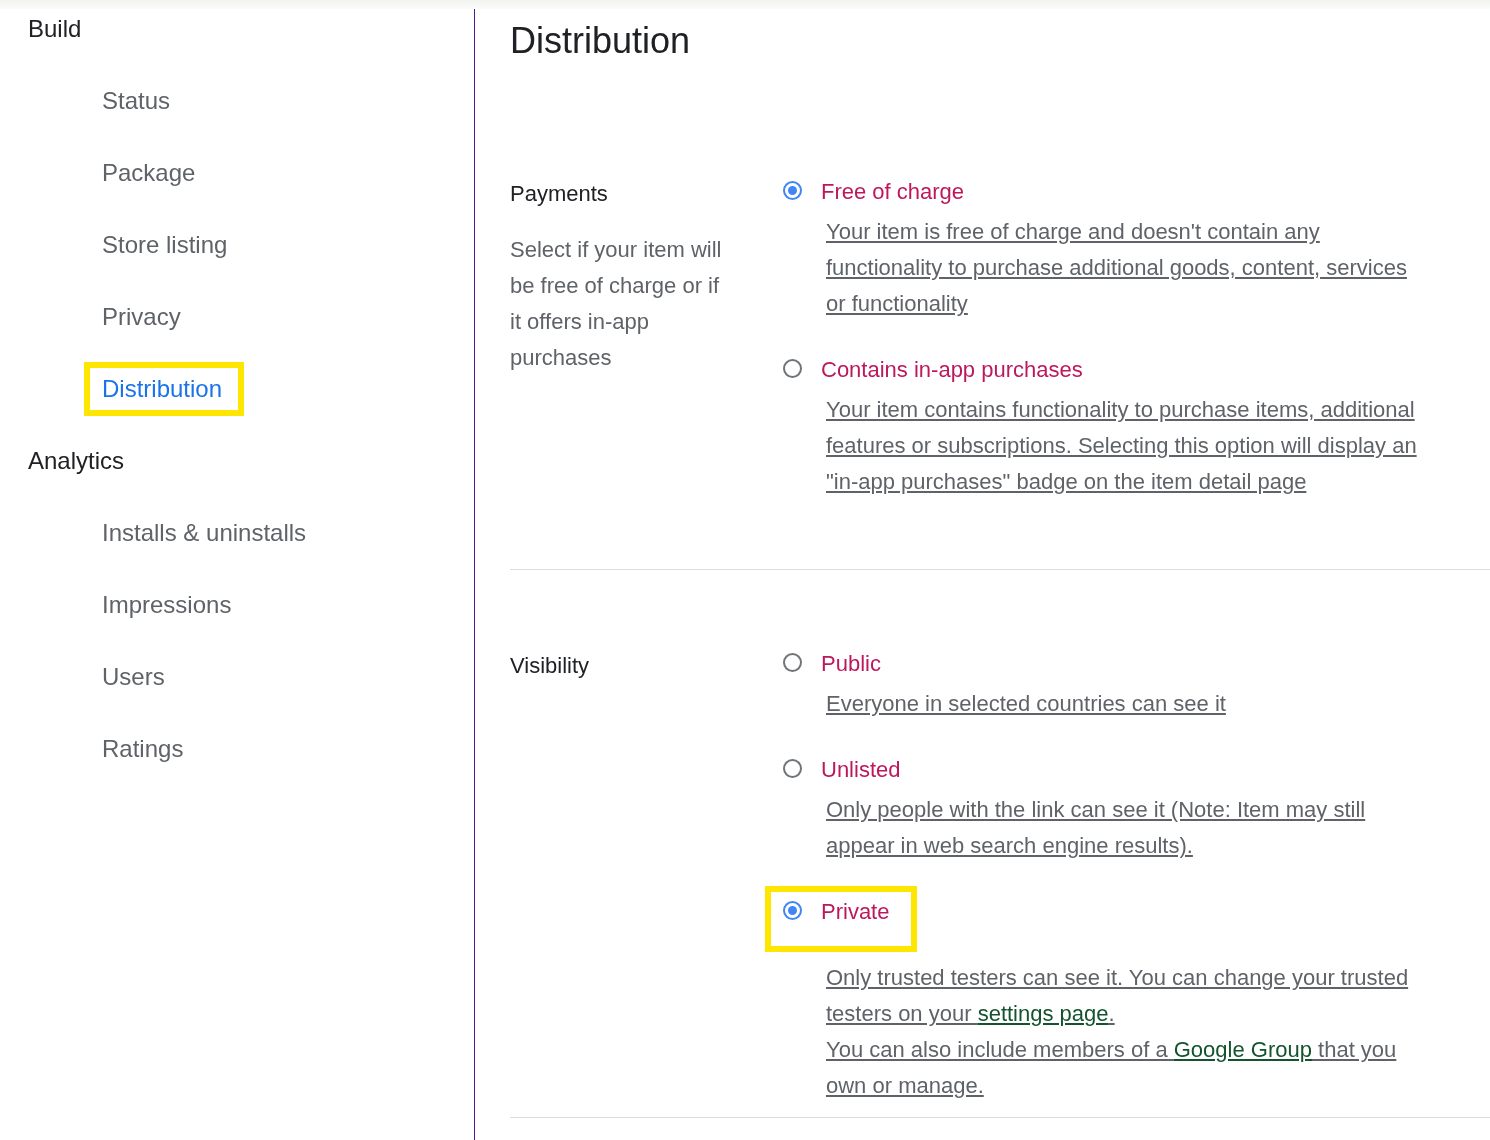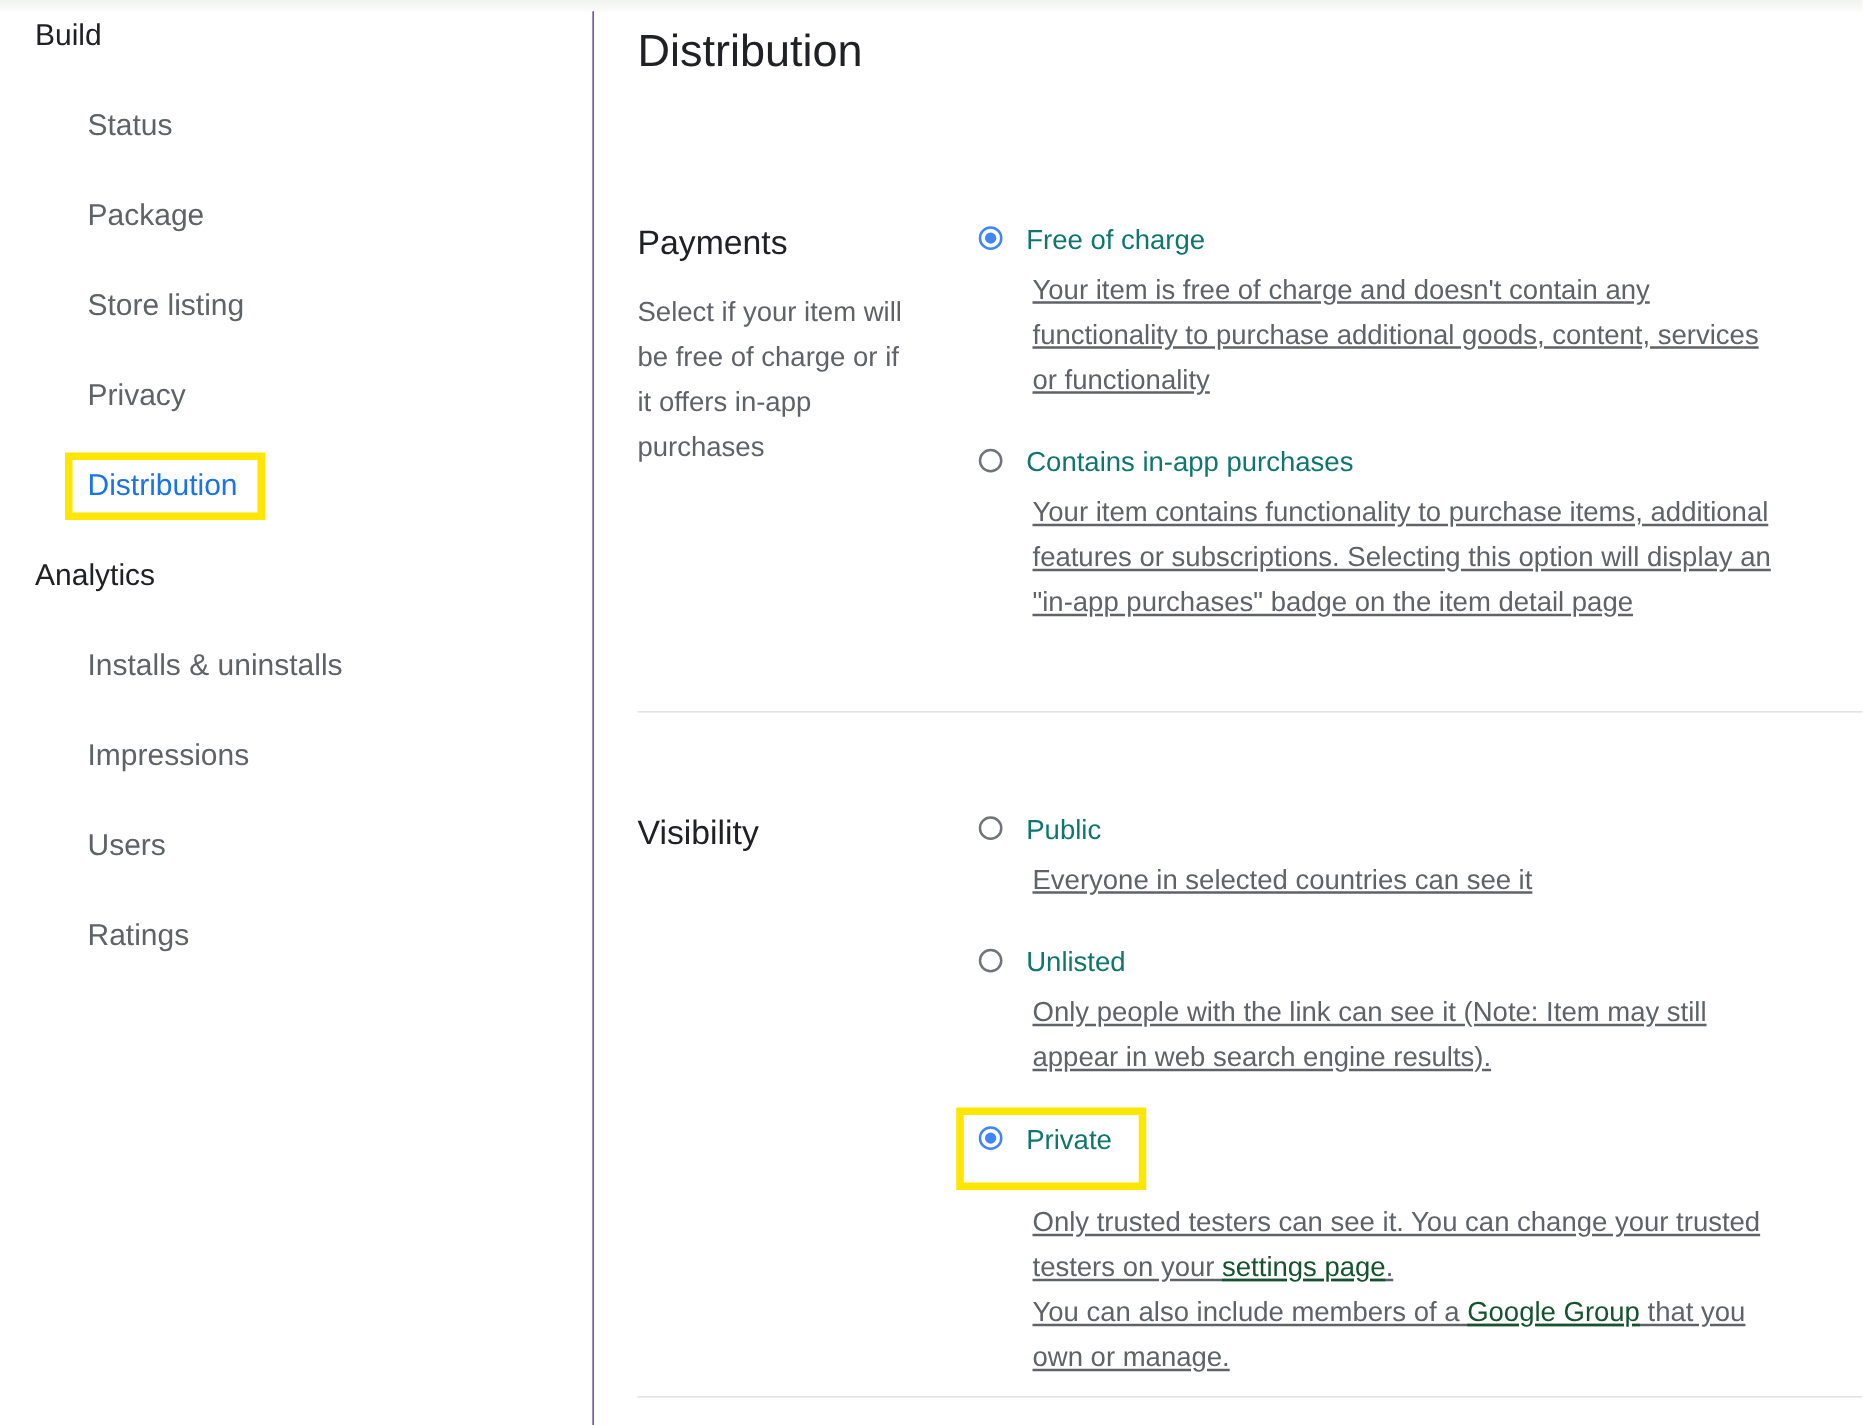--- a/index.html
+++ b/index.html
@@ -7,45 +7,45 @@
     font-family:"Liberation Sans","DejaVu Sans",sans-serif; color:#202124; }
   .top-strip { height:9px; width:100%;
     background:linear-gradient(#f1f3f0,#fbfcfb); }
   .app { display:flex; width:100%; height:1131px; }
 
   
   .sidebar { width:475px; flex:none; border-right:1px solid #4c1d95; }
   .side-list { margin-top:-16px; }
   .side-row { height:72px; display:flex; align-items:center; }
   .side-header { padding-left:28px; font-size:24px; font-weight:500; color:#202124; }
-  .side-item  { padding-left:70px; font-size:24px; color:#5f6368; cursor:pointer;align-items:center; }
+  .side-item  { padding-left:102px; font-size:24px; color:#5f6368; cursor:pointer;align-items:center; }
   .side-item .lbl { white-space:nowrap; }
   .side-item.active { color:#1a73e8; }
   .side-item.active .lbl { border:6px solid #ffe600; padding:7px 16px 7px 12px;
     margin-left:-18px; display:inline-block; }
 
   
   .main { flex:1; padding:11px 0 0 35px; }
   h1.page-title { font-size:36px; font-weight:400; line-height:42px; color:#202124; }
   .row { display:flex; margin-top:116px; }
   .row.visibility { margin-top:80px; }
   .left-col { width:273px; flex:none; }
-  .left-col h2 { font-size:27px; font-weight:500; line-height:32px; color:#202124; }
+  .left-col h2 { font-size:22px; font-weight:500; line-height:32px; color:#202124; }
   .left-desc { margin-top:22px; width:218px; font-size:22px; line-height:36px; color:#5f6368; }
   .right-col { flex:1; }
 
   .option { margin-bottom:34px; }
   .option:last-child { margin-bottom:0; }
   .option-head { display:flex; align-items:flex-start; gap:19px; }
   .radio { width:19px; height:19px; border:2.5px solid #70757a; border-radius:50%;
     flex:none; margin-top:3px; position:relative; cursor:pointer; background:#fff; }
   .radio.selected { border-color:#4285f4; }
   .radio.selected::after { content:''; position:absolute; inset:3px;
     border-radius:50%; background:#4285f4; }
-  .option-label { font-size:22px; line-height:28px; color:#0f766e; cursor:pointer; }
+  .option-label { font-size:22px; line-height:28px; color:#be185d; cursor:pointer; }
   .option-desc { margin:8px 0 0 43px; max-width:600px; font-size:22px;
     line-height:36px; color:#5f6368;text-decoration:underline; }
 
   .option-head.highlight { display:inline-flex; border:6px solid #ffe600;
     padding:6px 22px 20px 12px; margin:-12px 0 0 -18px; }
 
   a.link { color:#14532d; text-decoration:underline; cursor:pointer; }
 
   .divider { border:none; border-top:1px solid #dadce0; margin-top:69px; }
   .divider.bottom { margin-top:13px; }

